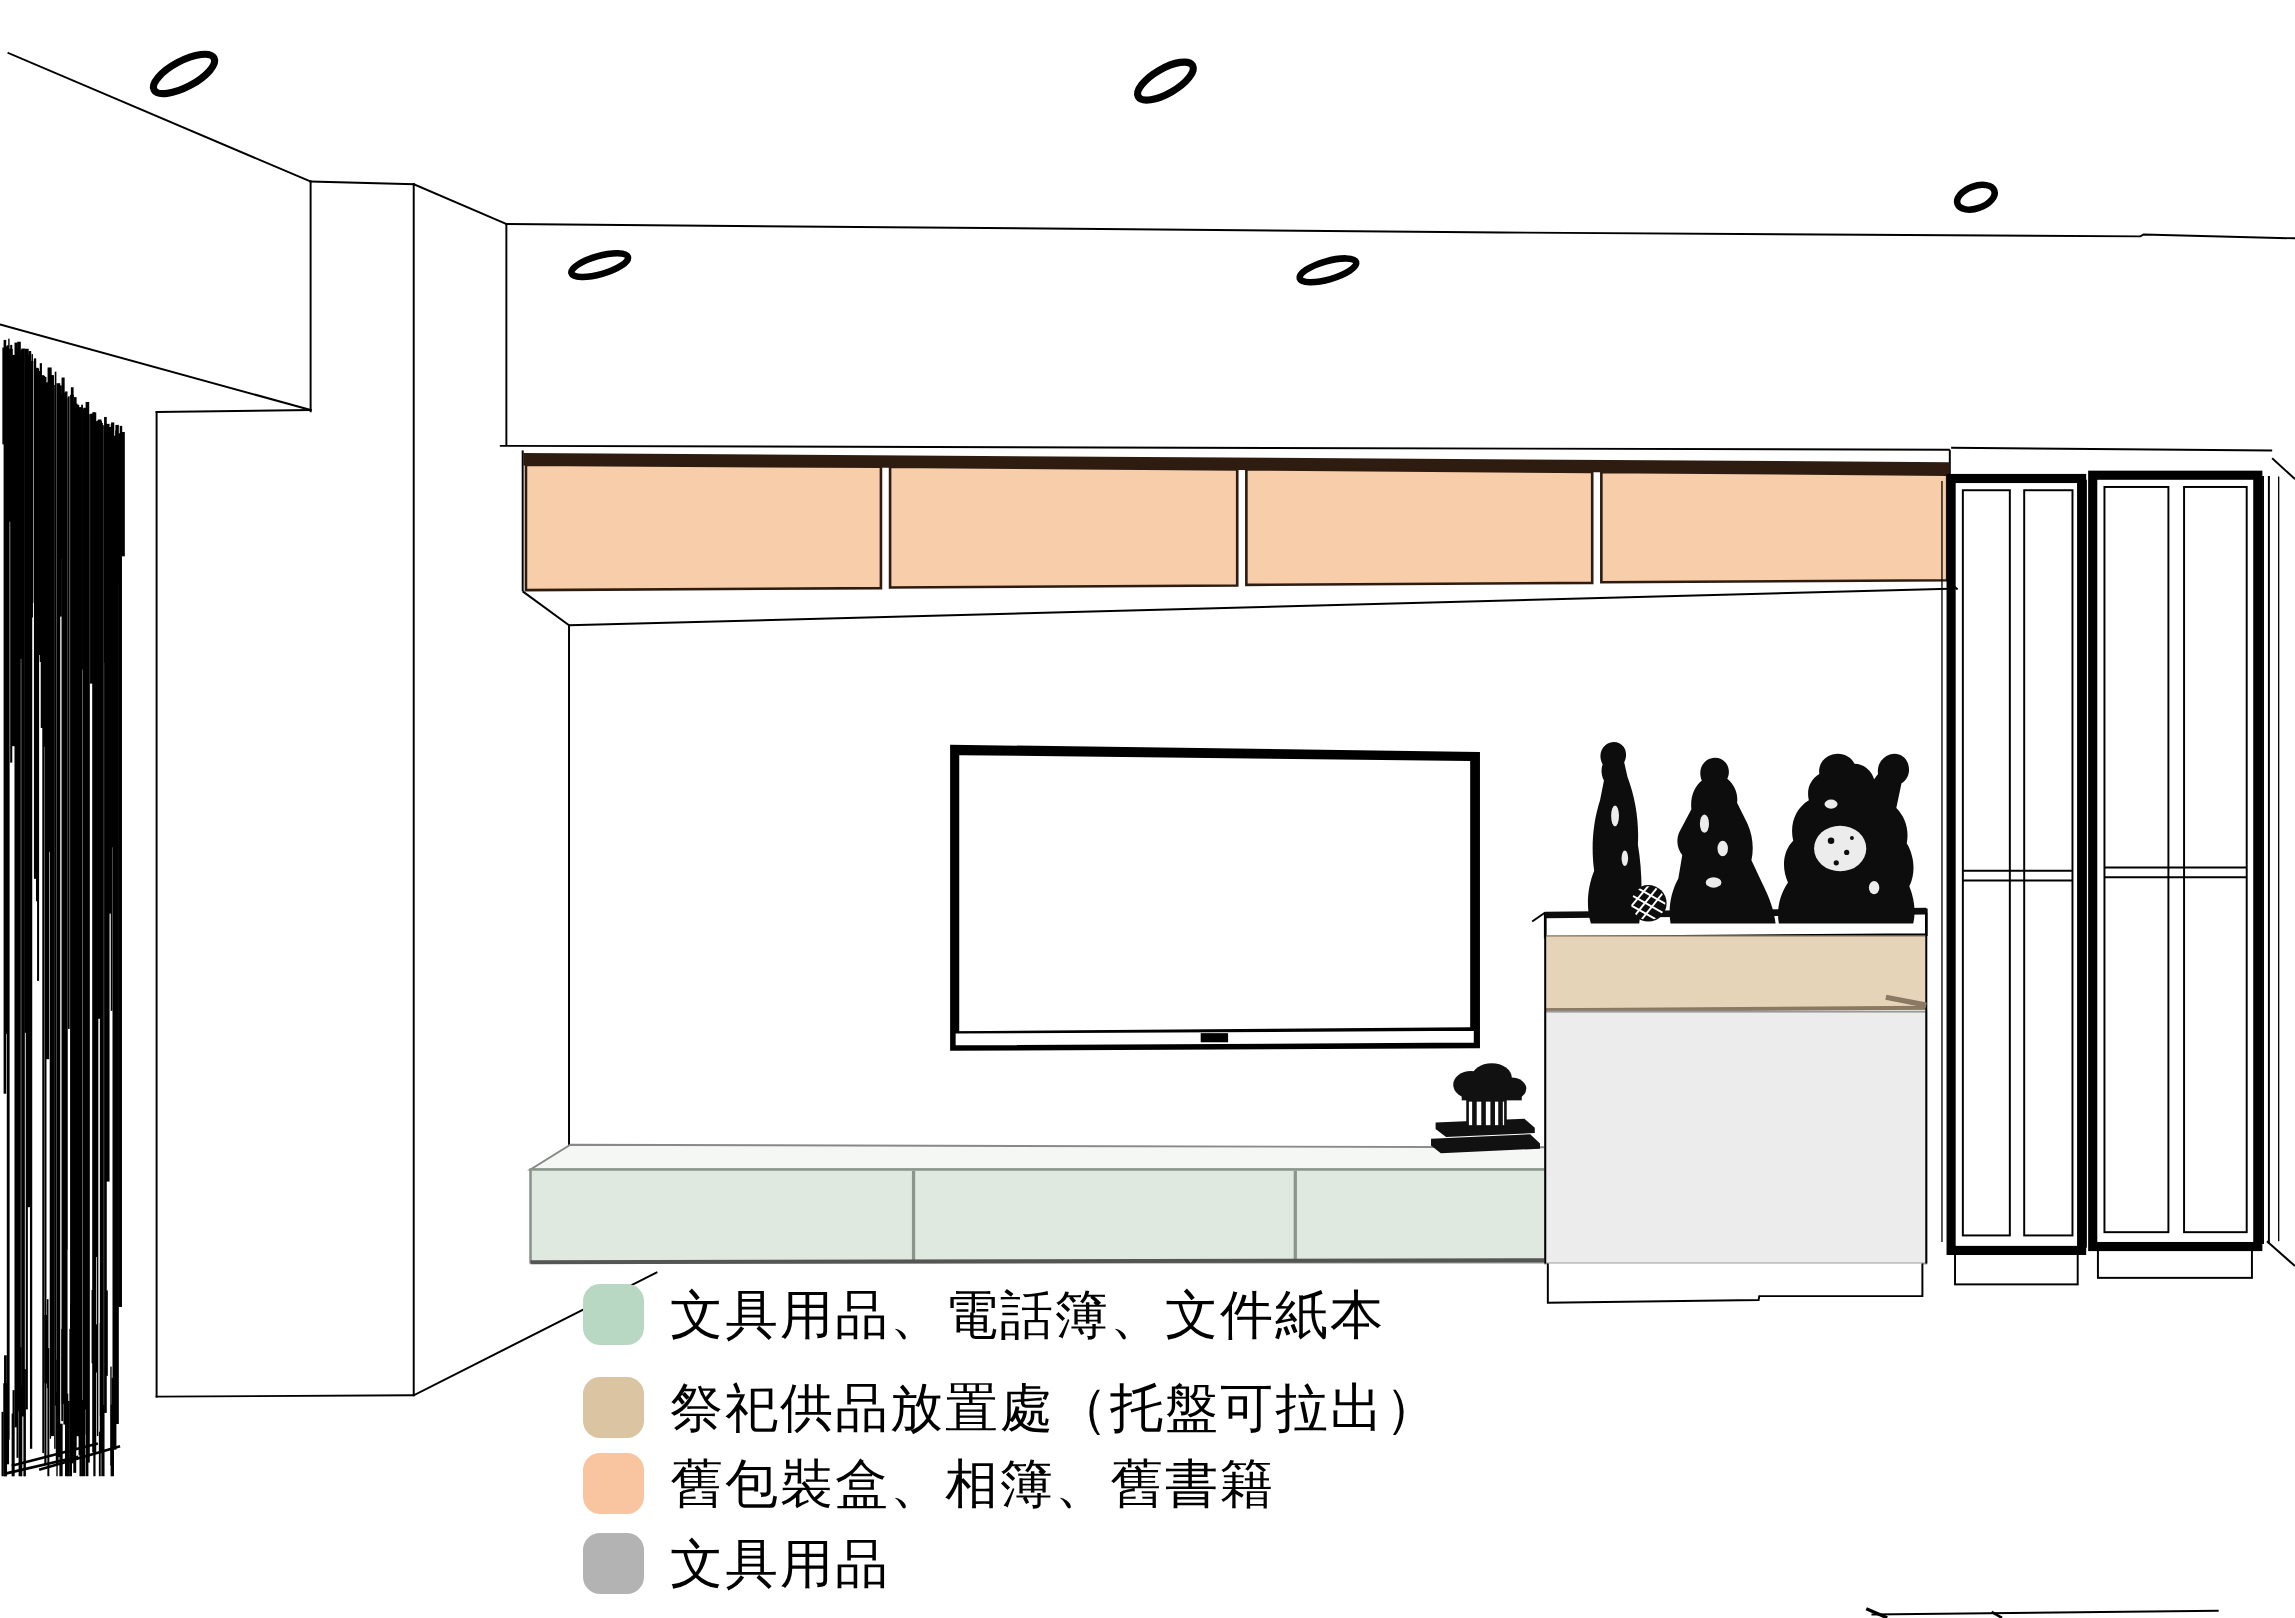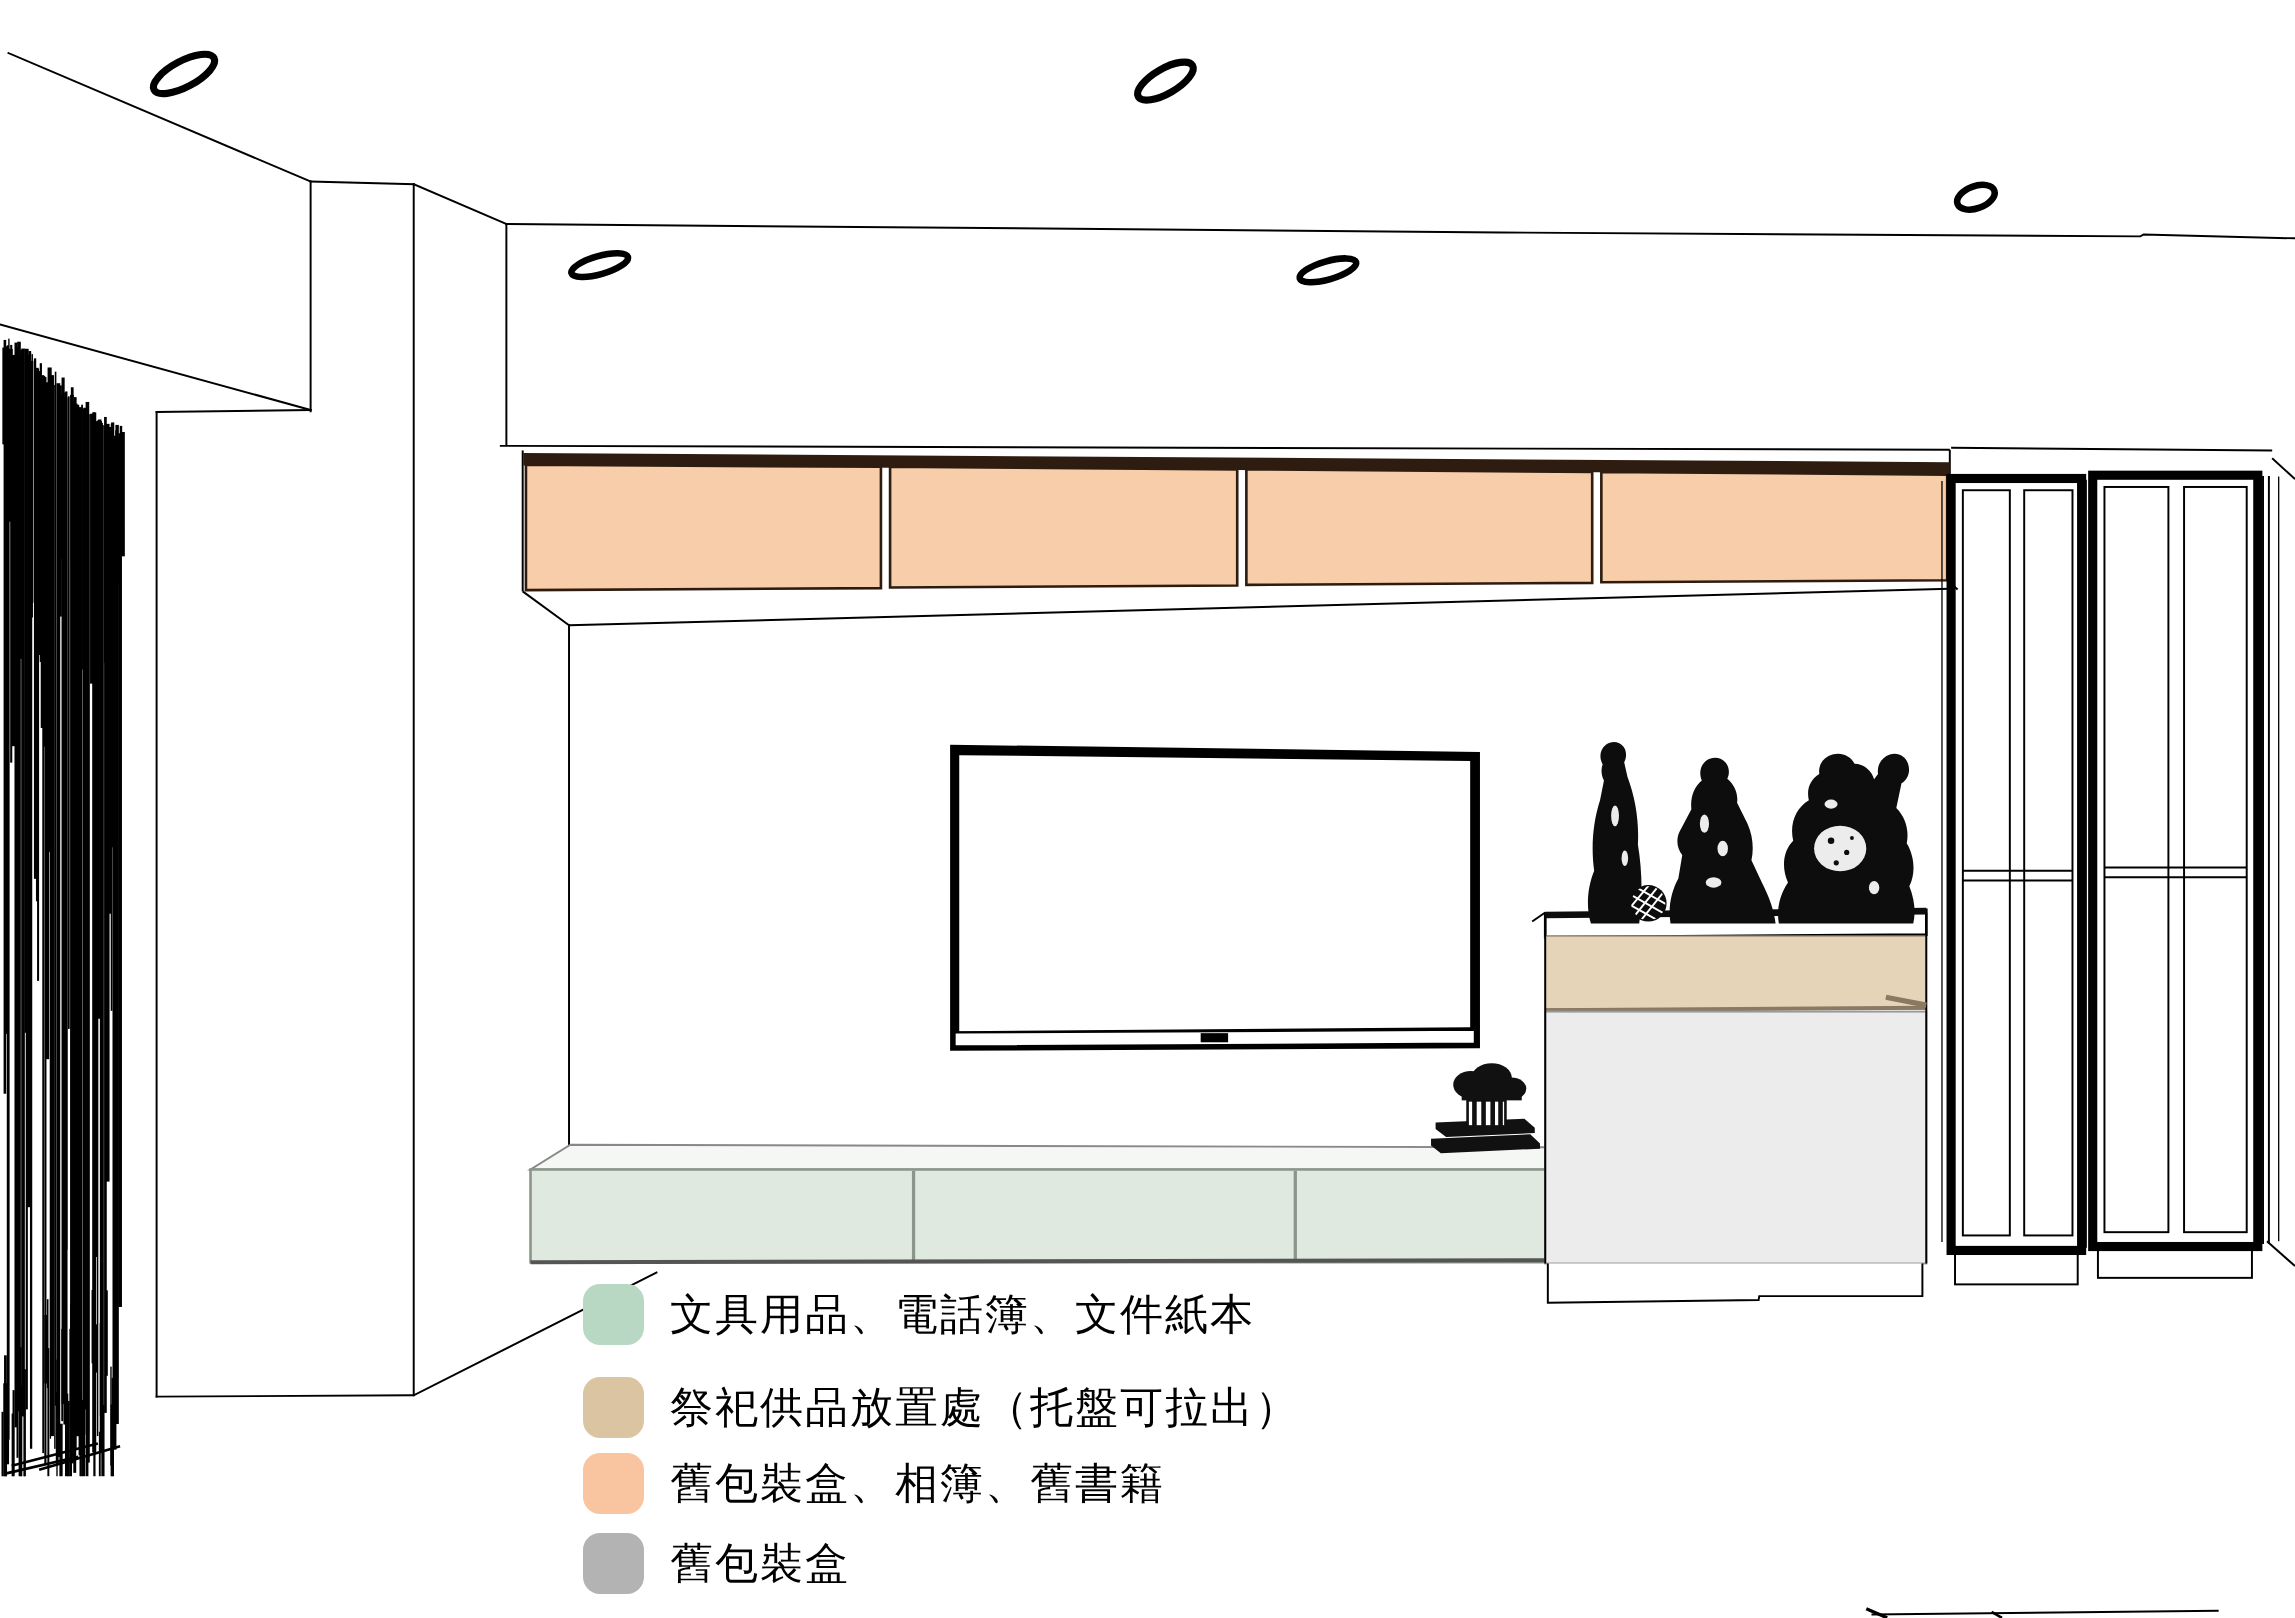--- a/index.html
+++ b/index.html
@@ -11,21 +11,21 @@
     overflow:hidden;
   }
   .stage svg{position:absolute;left:0;top:0;}
   .legend{position:absolute;left:583px;top:1284px;}
   .legend-row{position:absolute;left:0;display:flex;align-items:center;height:61px;}
   .legend-row .swatch{
     width:61px;height:61px;border-radius:17px;flex:0 0 auto;
   }
   .legend-row .label{
     margin-left:26px;
-    font-size:43px;
+    font-size:53px;
     font-weight:500;
     letter-spacing:2px;
     color:#000;
     white-space:nowrap;
     line-height:61px;
   }
   .lr0{top:0px;}
   .lr1{top:93px;}
   .lr2{top:169px;}
   .lr3{top:249px;}
@@ -344,17 +344,17 @@
     <div class="legend-row lr1">
       <span class="swatch" style="background: rgb(219, 196, 162);"></span>
       <span class="label">祭祀供品放置處（托盤可拉出）</span>
     </div>
     <div class="legend-row lr2">
       <span class="swatch" style="background: rgb(248, 197, 160);"></span>
       <span class="label">舊包裝盒、相簿、舊書籍</span>
     </div>
     <div class="legend-row lr3">
       <span class="swatch" style="background: rgb(179, 179, 179);"></span>
-      <span class="label">舊包裝盒</span>
+      <span class="label">文具用品</span>
     </div>
   </div>
 </div>
 
 
 </body></html>

